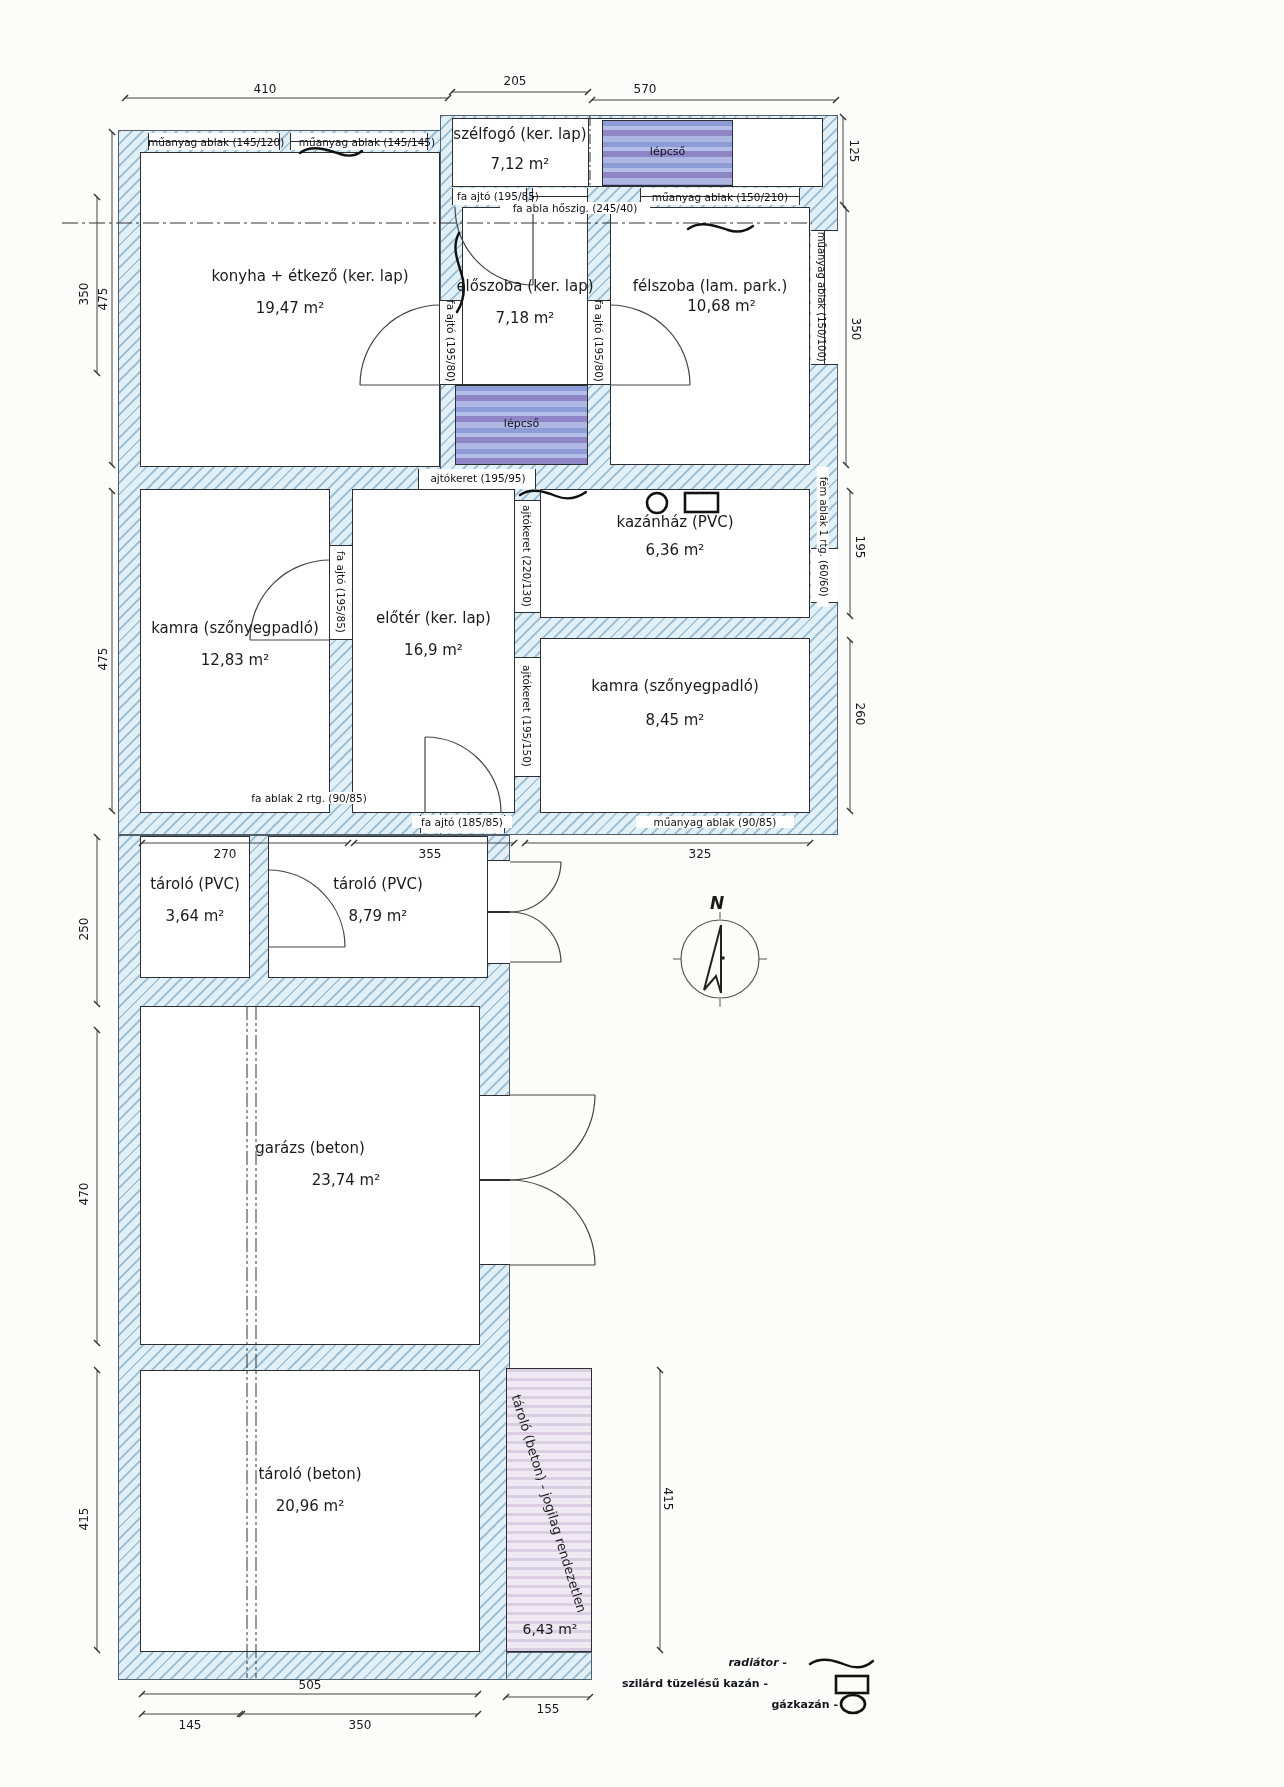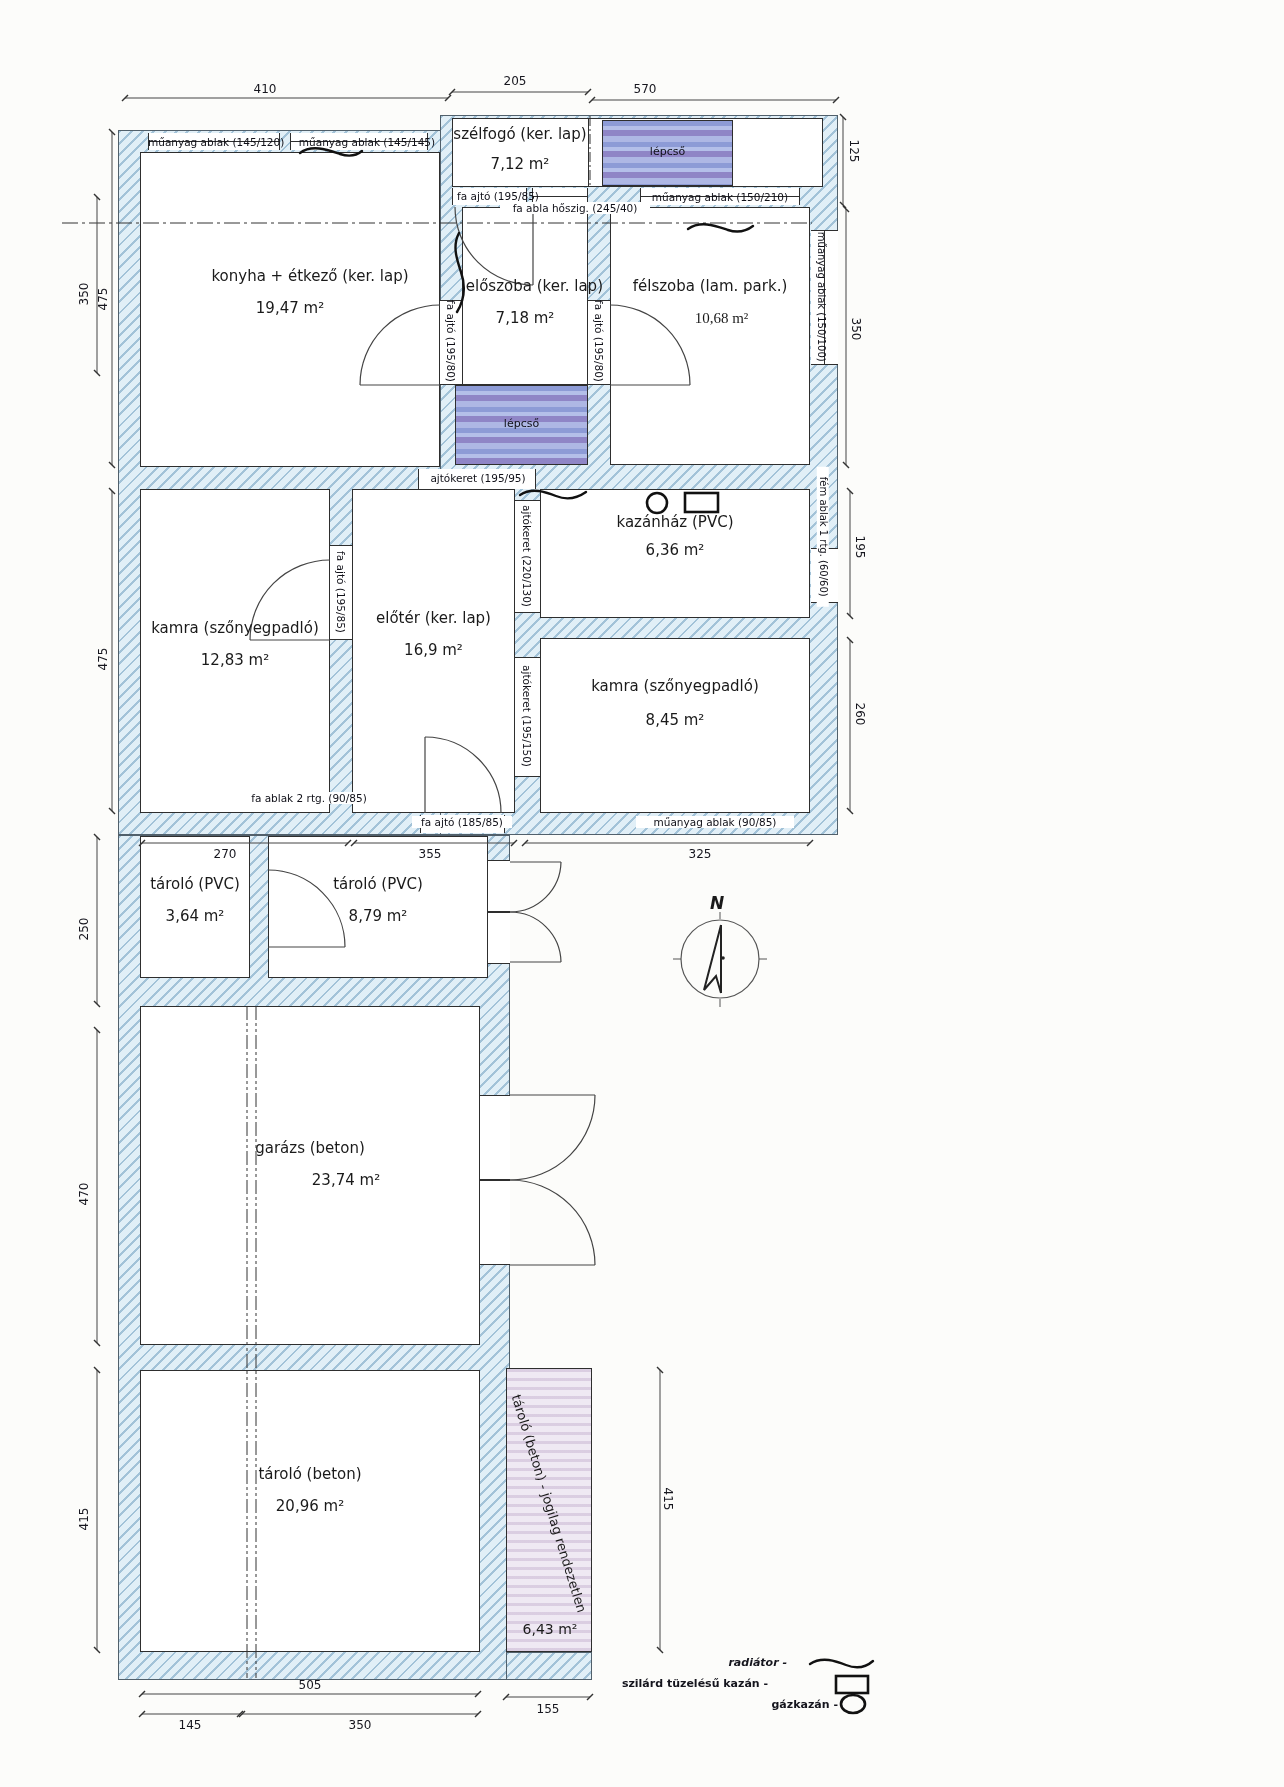--- a/index.html
+++ b/index.html
@@ -176,24 +176,24 @@
       <line x1="242" y1="1714" x2="478" y2="1714"></line>
       <line x1="506" y1="1697" x2="590" y2="1697"></line>
       <line x1="660" y1="1370" x2="660" y2="1650"></line>
     </g>
   </svg>
 
   <div class="lbl" style="left:452px;top:126px;width:136px;">szélfogó (ker. lap)</div>
   <div class="lbl" style="left:452px;top:156px;width:136px;">7,12 m²</div>
   <div class="lbl" style="left:140px;top:268px;width:300px;padding-left:20px;">konyha + étkező (ker. lap)</div>
   <div class="lbl" style="left:140px;top:300px;width:300px;">19,47 m²</div>
-  <div class="lbl" style="left:447px;top:278px;width:156px;text-align:right;">előszoba (ker. lap)</div>
+  <div class="lbl" style="left:447px;top:278px;width:156px;">előszoba (ker. lap)</div>
   <div class="lbl" style="left:462px;top:310px;width:126px;">7,18 m²</div>
   <div class="lbl" style="left:610px;top:278px;width:200px;">félszoba (lam. park.)</div>
-  <div class="lbl" style="left:610px;top:310px;width:223px;font-family:Liberation Serif, serif;">10,68 m²</div>
+  <div class="lbl" style="left:610px;top:298px;width:223px;">10,68 m²</div>
   <div class="lbl" style="left:140px;top:620px;width:190px;">kamra (szőnyegpadló)</div>
   <div class="lbl" style="left:140px;top:652px;width:190px;">12,83 m²</div>
   <div class="lbl" style="left:352px;top:610px;width:163px;">előtér (ker. lap)</div>
   <div class="lbl" style="left:352px;top:642px;width:163px;">16,9 m²</div>
   <div class="lbl" style="left:540px;top:514px;width:270px;">kazánház (PVC)</div>
   <div class="lbl" style="left:540px;top:542px;width:270px;">6,36 m²</div>
   <div class="lbl" style="left:540px;top:678px;width:270px;">kamra (szőnyegpadló)</div>
   <div class="lbl" style="left:540px;top:712px;width:270px;">8,45 m²</div>
   <div class="lbl" style="left:132px;top:876px;width:126px;">tároló (PVC)</div>
   <div class="lbl" style="left:140px;top:908px;width:110px;">3,64 m²</div>

